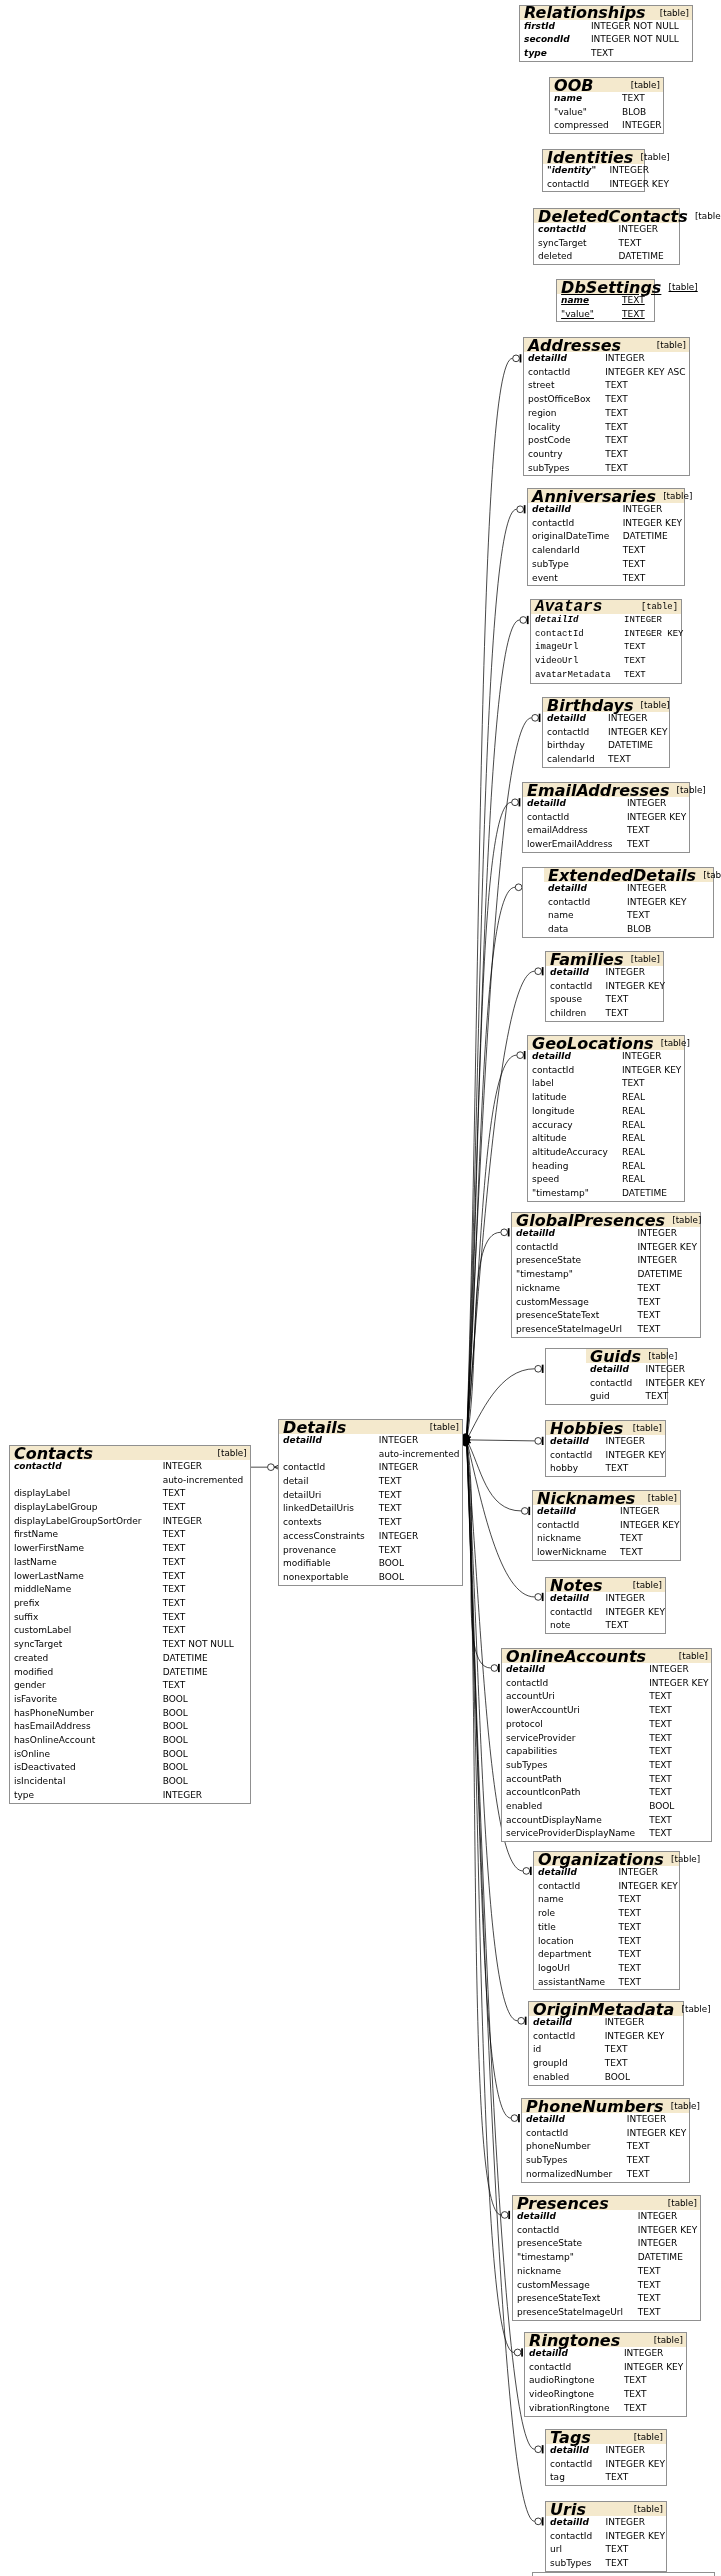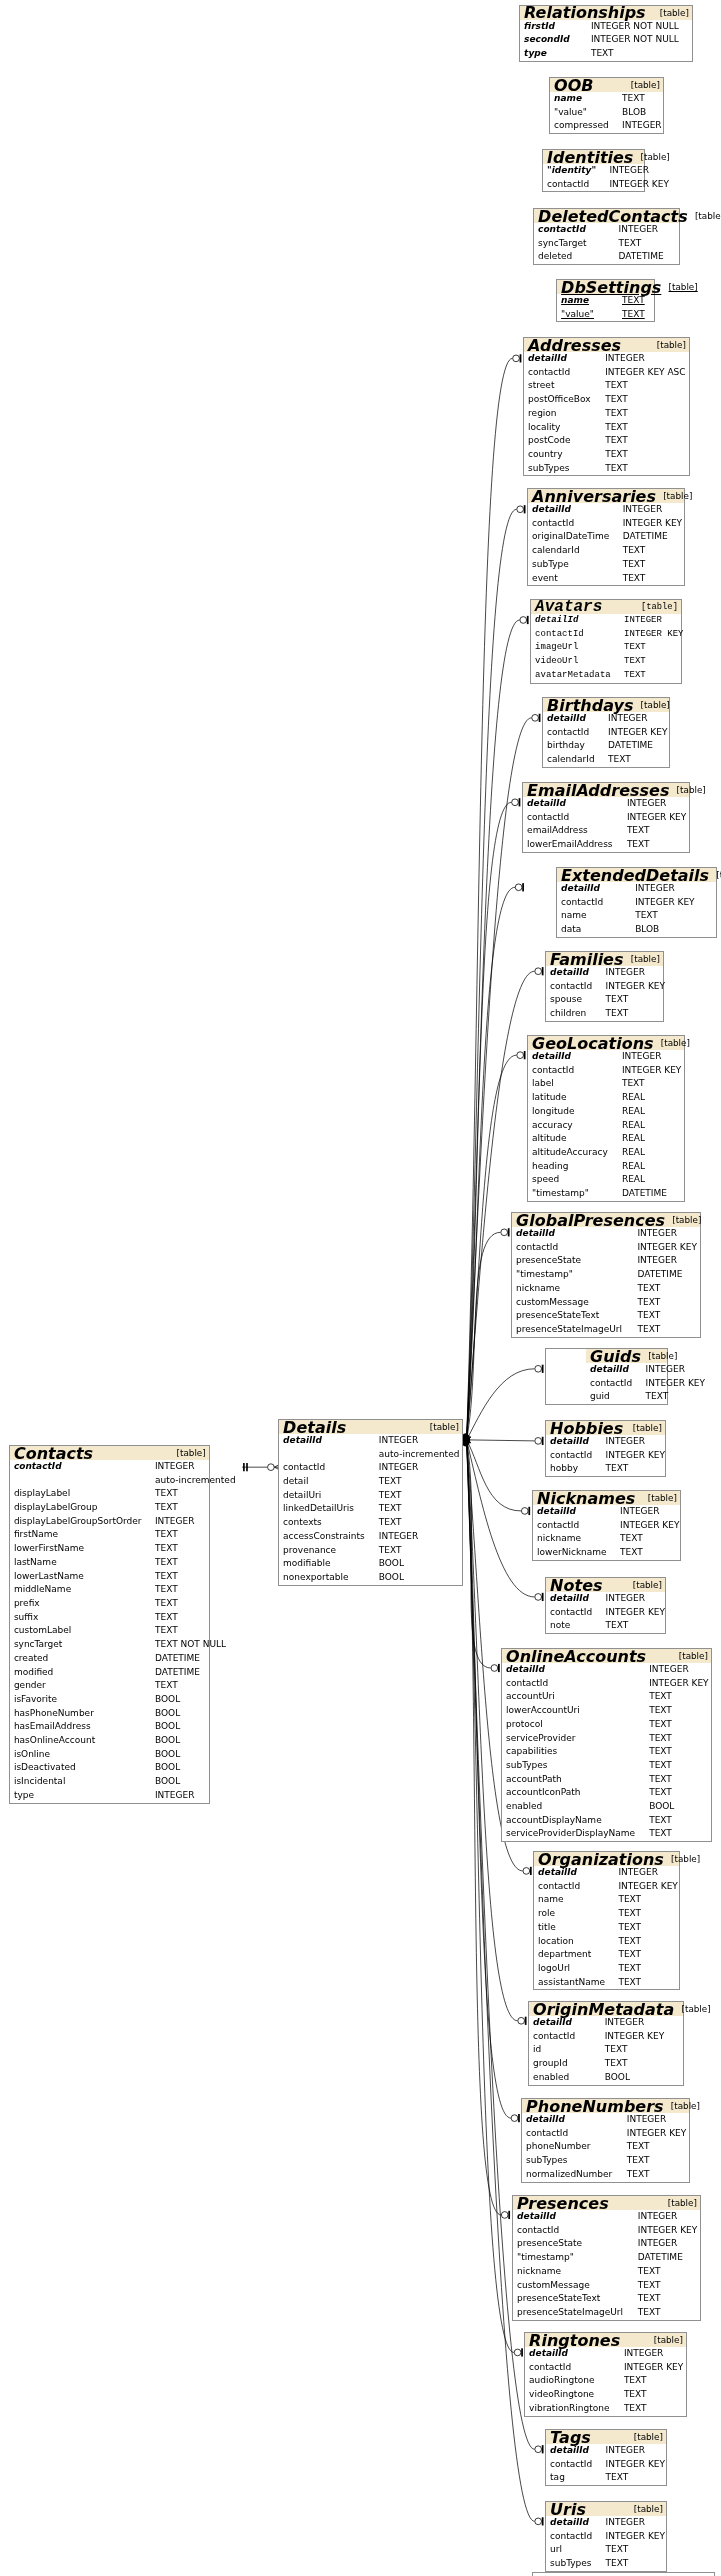--- a/index.html
+++ b/index.html
@@ -437,21 +437,21 @@
           </div>
   </div>
         <div class="trow">
     <div class="cell name">lowerEmailAddress</div>
     <div class="cell type">
             <div class="tline">TEXT</div>
           </div>
   </div>
       </div>
   </div>
-    <div class="tbl" style="left: 556px; top: 867px; width: 161px;">
+    <div class="tbl" style="left: 522px; top: 867px; width: 192px; padding-left: 21px;">
     <div class="tbl-head">
       <span class="tbl-title">ExtendedDetails</span>
       <span class="tbl-badge">[table]</span>
     </div>
     <div class="tbl-body">
         <div class="trow">
     <div class="cell name pk">detailId</div>
     <div class="cell type">
             <div class="tline">INTEGER</div>
           </div>
@@ -1117,21 +1117,21 @@
           </div>
   </div>
         <div class="trow">
     <div class="cell name">subTypes</div>
     <div class="cell type">
             <div class="tline">TEXT</div>
           </div>
   </div>
       </div>
   </div>
-    <div class="tbl" style="left: 8.8px; top: 1445px; width: 201px;">
+    <div class="tbl" style="left: 8.8px; top: 1445px; width: 242px;">
     <div class="tbl-head">
       <span class="tbl-title">Contacts</span>
       <span class="tbl-badge">[table]</span>
     </div>
     <div class="tbl-body">
         <div class="trow">
     <div class="cell name pk">contactId</div>
     <div class="cell type">
             <div class="tline">INTEGER</div>
             <div class="tline">auto-incremented</div>

